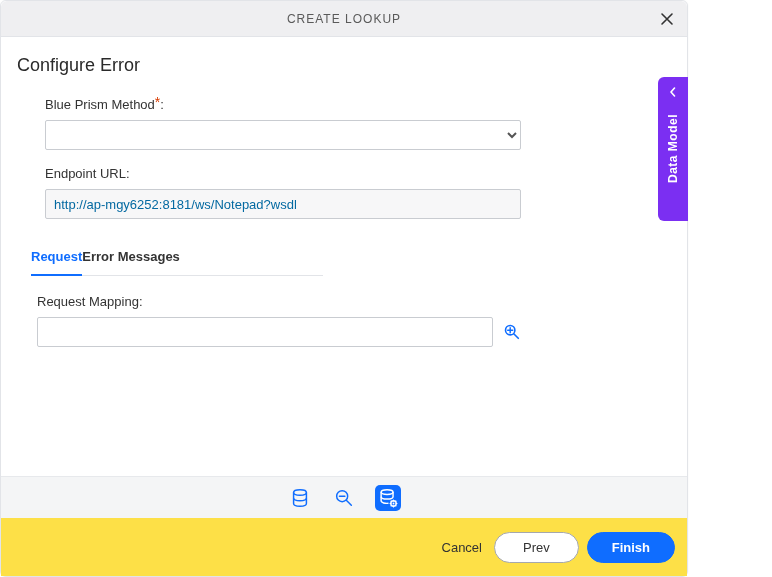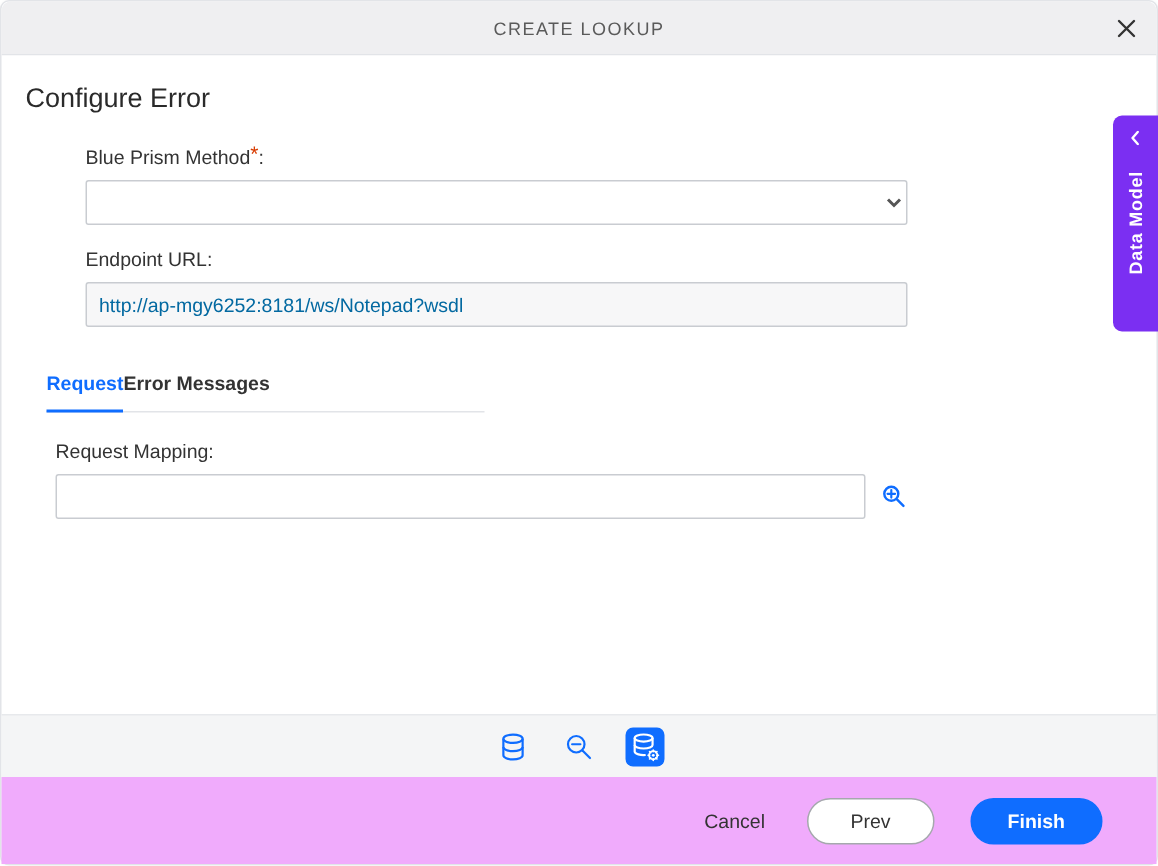--- a/index.html
+++ b/index.html
@@ -1,19 +1,19 @@
 <!DOCTYPE html>
 <html><head>
 <meta charset="utf-8">
 <style>
   * { box-sizing: border-box; margin: 0; padding: 0; }
   html, body { width: 772px; height: 577px; font-family: Arial, Helvetica, sans-serif; background: #fff; position: relative; overflow: hidden; }
 
   .dialog {
-    width: 772px; height: 577px;
+    width: 688px; height: 577px;
     border: 1px solid #e2e4e8;
     border-radius: 6px;
     background: #fff;
     position: relative;
     display: flex;
     flex-direction: column;
     box-shadow: 0 0 2px rgba(0,0,0,0.05);
   }
 
   .titlebar {
@@ -49,21 +49,21 @@
     padding: 18px 16px 0 16px;
     overflow: hidden;
   }
   .section-heading {
     font-size: 18px;
     color: #2a2a2a;
     font-weight: 400;
     margin-bottom: 18px;
   }
 
-  .form-block { margin-left: 40px; margin-right: 150px; }
+  .form-block { margin-left: 28px; margin-right: 150px; }
   .field { margin-bottom: 14px; }
   .field-label {
     font-size: 13px;
     color: #333;
     margin-bottom: 8px;
     display: inline-block;
   }
   .req { color: #d83b01; font-size: 14px; vertical-align: 2px; }
   select.field-input, input.field-input {
     width: 100%;
@@ -171,23 +171,23 @@
     background: #0f6dff;
     color: #fff;
   }
 
   
   .footer {
     height: 58px;
     display: flex;
     align-items: center;
     justify-content: flex-end;
-    gap: 24px;
-    padding: 0 36px;
-    background: #f0abfc;
+    gap: 8px;
+    padding: 0 12px;
+    background: #fde047;
   }
   .btn-text {
     font-size: 13px;
     color: #333;
     cursor: pointer;
     background: none;
     border: none;
     padding: 6px 4px;
   }
   .btn-outline {

